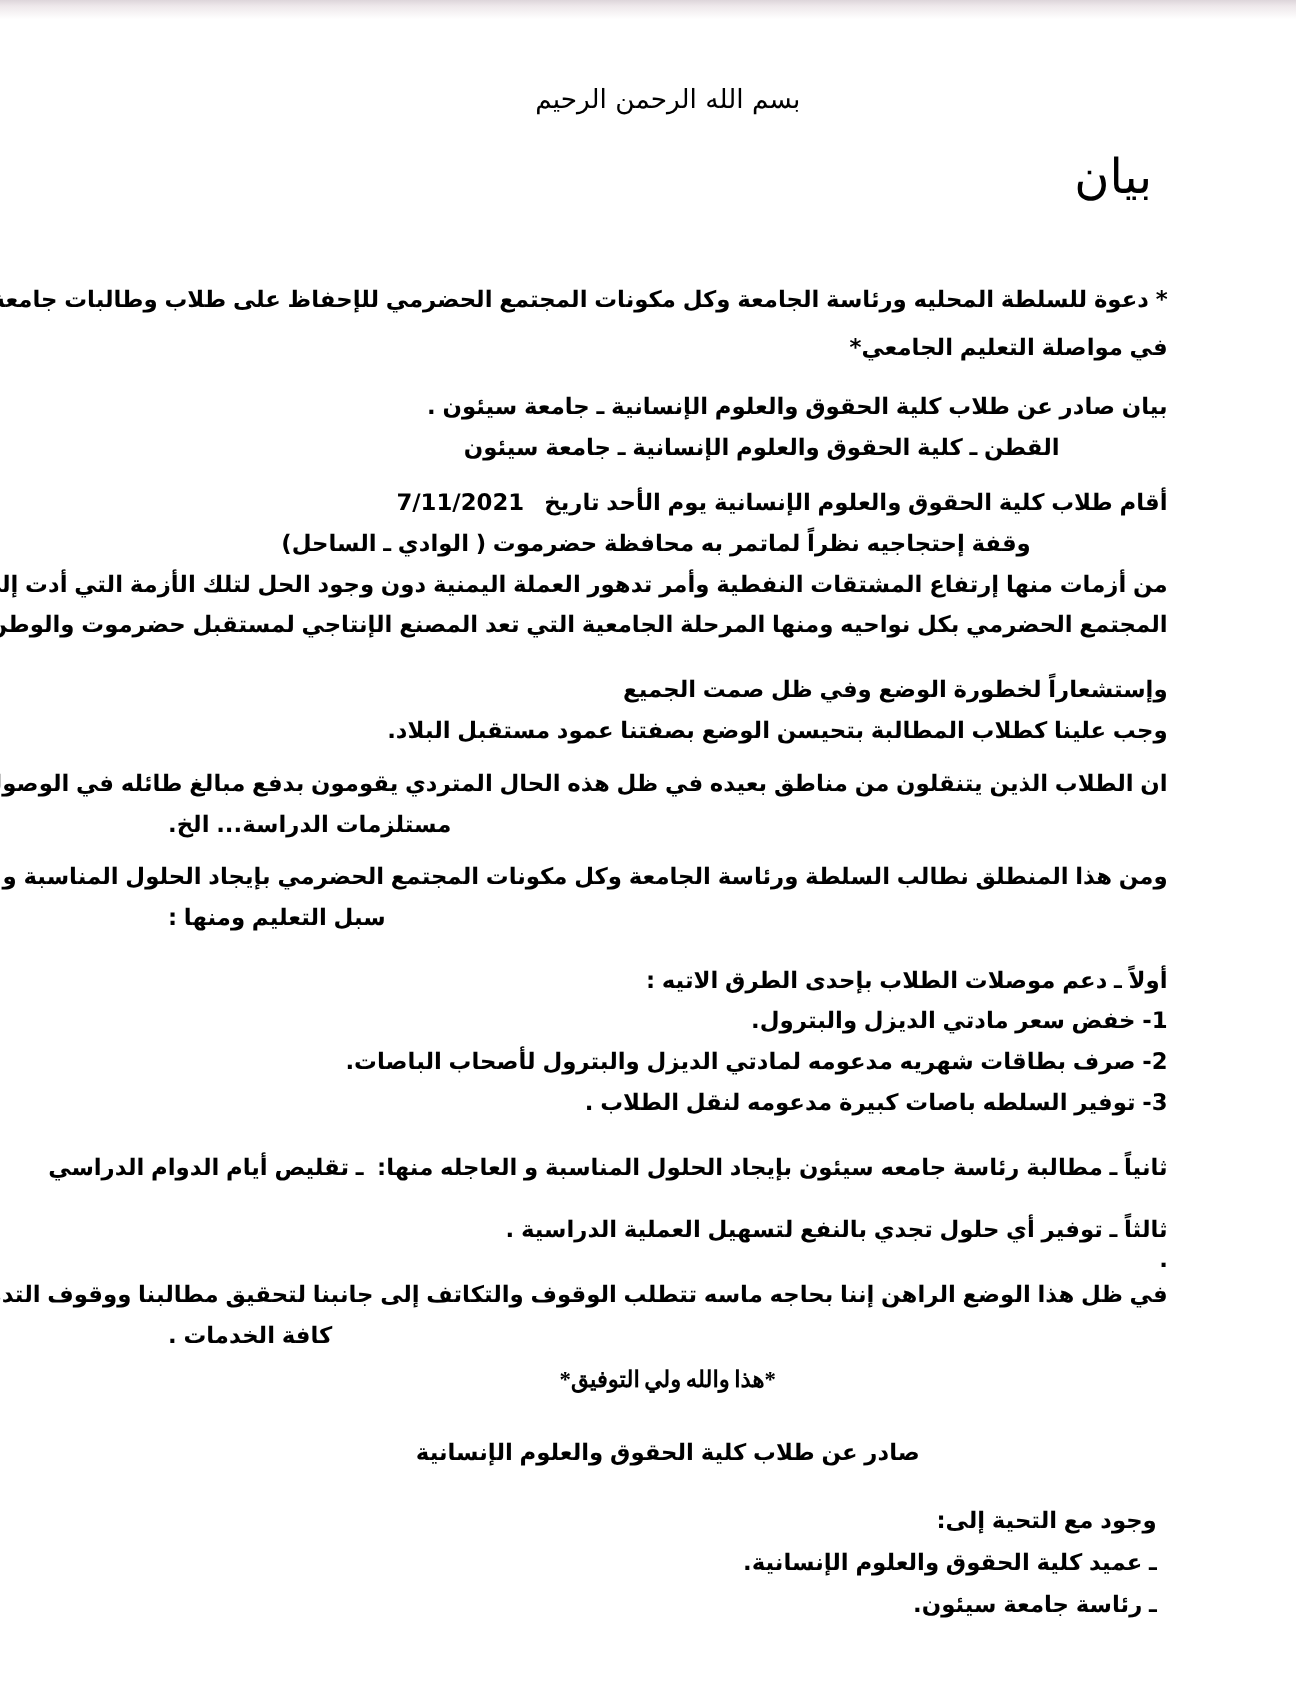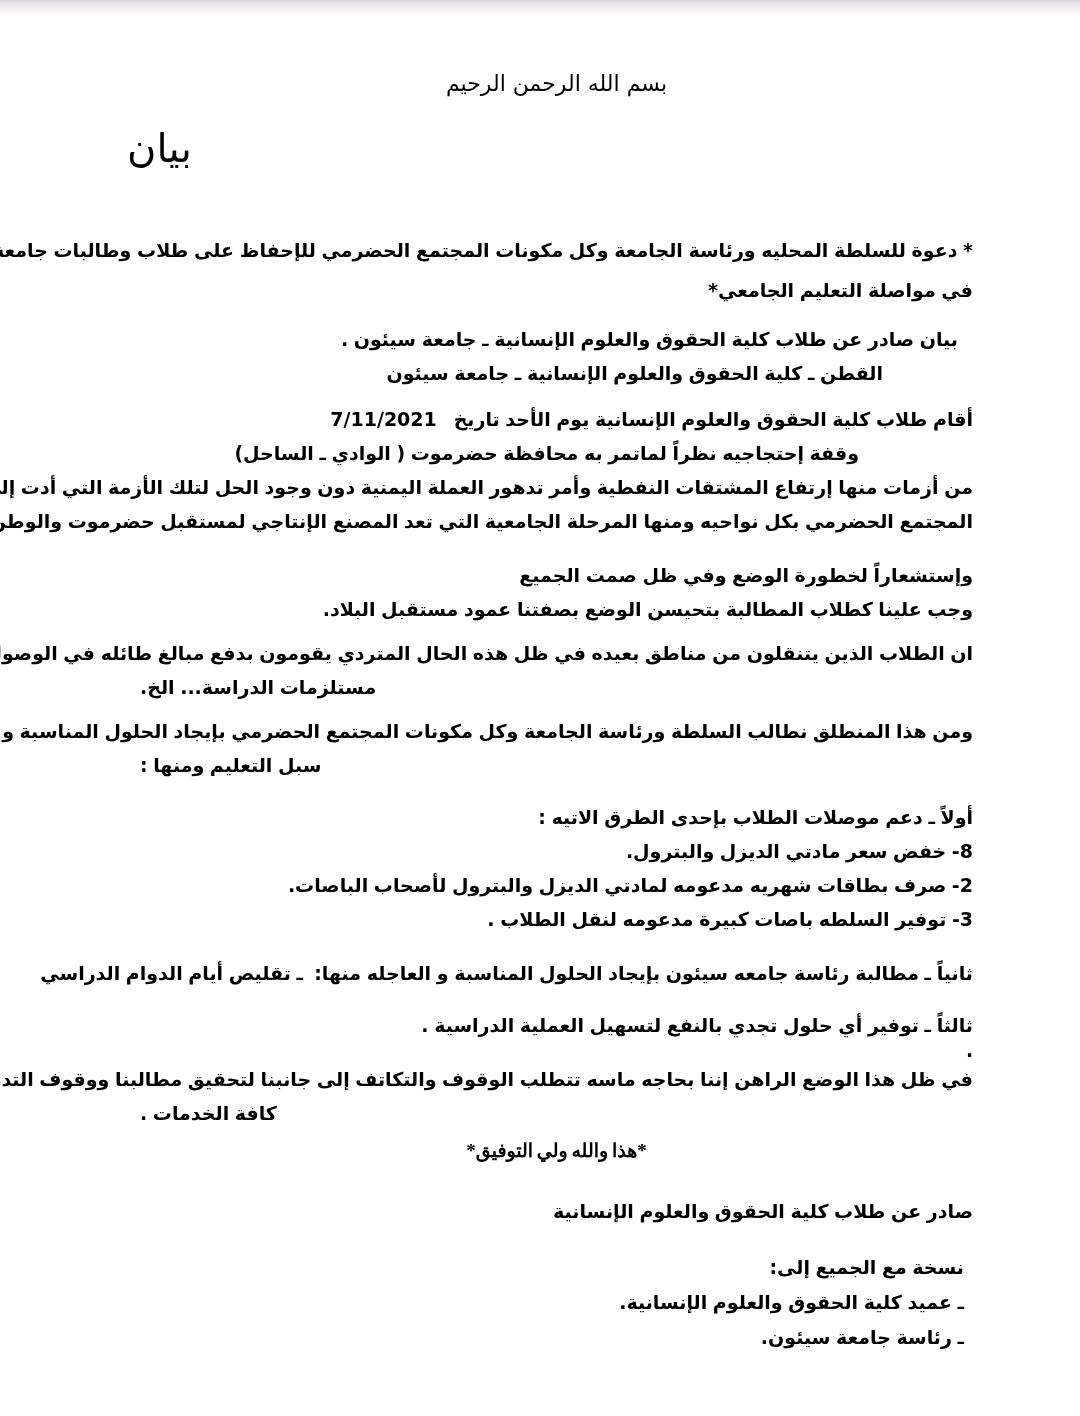--- a/index.html
+++ b/index.html
@@ -30,50 +30,50 @@
     line-height: 40px;
     font-weight: 400;
     text-align: center;
     white-space: nowrap;
   }
   .t2 {
     margin-top: 16px;
     font-size: 40px;
     line-height: 56px;
     font-weight: 400;
-    text-align: left;
+    text-align: right;
     position: relative;
     right: 13px;
     white-space: nowrap;
   }
   .ln {
     font-size: 19px;
     font-weight: bold;
     line-height: 34px;
     text-align: right;
     white-space: nowrap;
     letter-spacing: -0.2px;
     word-spacing: -1px;
   }
   .lh40 { line-height: 40px; }
   .lh35 { line-height: 35px; }
   .lh24 { line-height: 24px; }
   .left   { text-align: left; }
   .center { text-align: center; font-family: Liberation Serif, serif; }
   .mt54 { margin-top: 54px; }
-  .mt26 { margin-top: 26px; }
+  .mt26 { margin-top: 26px; text-align: center; }
   .mt22 { margin-top: 22px; }
   .mt18 { margin-top: 18px; }
   .mt12 { margin-top: 12px; }
   .mt10 { margin-top: 10px; }
   .mt8  { margin-top: 20px; }
   .mt4  { margin-top: 4px; }
   .mtm4 { margin-top: -4px; }
   .ind9   { margin-right: 9px; }
-  .ind15  { margin-right: 15px; }
+  .ind15  { }
   .ind90  { margin-right: 90px; }
   .ind114 { margin-right: 114px; }
 </style>
 </head>
 <body>
 
 <div class="edge-shadow"></div>
 
 <div class="doc" dir="rtl">
   <div class="t1">بسم الله الرحمن الرحيم</div>
@@ -93,31 +93,31 @@
   <div class="ln mt8">وإستشعاراً لخطورة الوضع وفي ظل صمت الجميع</div>
   <div class="ln">وجب علينا كطلاب المطالبة بتحيسن الوضع بصفتنا عمود مستقبل البلاد.</div>
 
   <div class="ln mt10">ان الطلاب الذين يتنقلون من مناطق بعيده في ظل هذه الحال المتردي يقومون بدفع مبالغ طائله في الوصول إلى كلياتهم وتوفير</div>
   <div class="ln left">مستلزمات الدراسة... الخ.</div>
 
   <div class="ln mt10">ومن هذا المنطلق نطالب السلطة ورئاسة الجامعة وكل مكونات المجتمع الحضرمي بإيجاد الحلول المناسبة و المعالجات لتيسير</div>
   <div class="ln left">سبل التعليم ومنها :</div>
 
   <div class="ln mt18">أولاً ـ دعم موصلات الطلاب بإحدى الطرق الاتيه :</div>
-  <div class="ln">8- خفض سعر مادتي الديزل والبترول.</div>
+  <div class="ln">1- خفض سعر مادتي الديزل والبترول.</div>
   <div class="ln">2- صرف بطاقات شهريه مدعومه لمادتي الديزل والبترول لأصحاب الباصات.</div>
   <div class="ln">3- توفير السلطه باصات كبيرة مدعومه لنقل الطلاب .</div>
 
   <div class="ln mt8">ثانياً ـ مطالبة رئاسة جامعه سيئون بإيجاد الحلول المناسبة و العاجله منها: &nbsp;ـ تقليص أيام الدوام الدراسي</div>
   <div class="ln mt18">ثالثاً ـ توفير أي حلول تجدي بالنفع لتسهيل العملية الدراسية .</div>
 
   <div class="ln mtm4 lh24">.</div>
   <div class="ln">في ظل هذا الوضع الراهن إننا بحاجه ماسه تتطلب الوقوف والتكاتف إلى جانبنا لتحقيق مطالبنا ووقوف التدهور المتواصل في</div>
   <div class="ln left">كافة الخدمات .</div>
 
   <div class="ln mt4 center">*هذا والله ولي التوفيق*</div>
 
   <div class="ln mt26">صادر عن طلاب كلية الحقوق والعلوم الإنسانية</div>
 
-  <div class="ln mt22 lh35 ind9">نسخة مع الجميع إلى:</div>
+  <div class="ln mt22 lh35 ind9">وجود مع التحية إلى:</div>
   <div class="ln lh35 ind9">ـ عميد كلية الحقوق والعلوم الإنسانية.</div>
   <div class="ln lh35 ind9">ـ رئاسة جامعة سيئون.</div>
 </div>
 
 </body></html>

